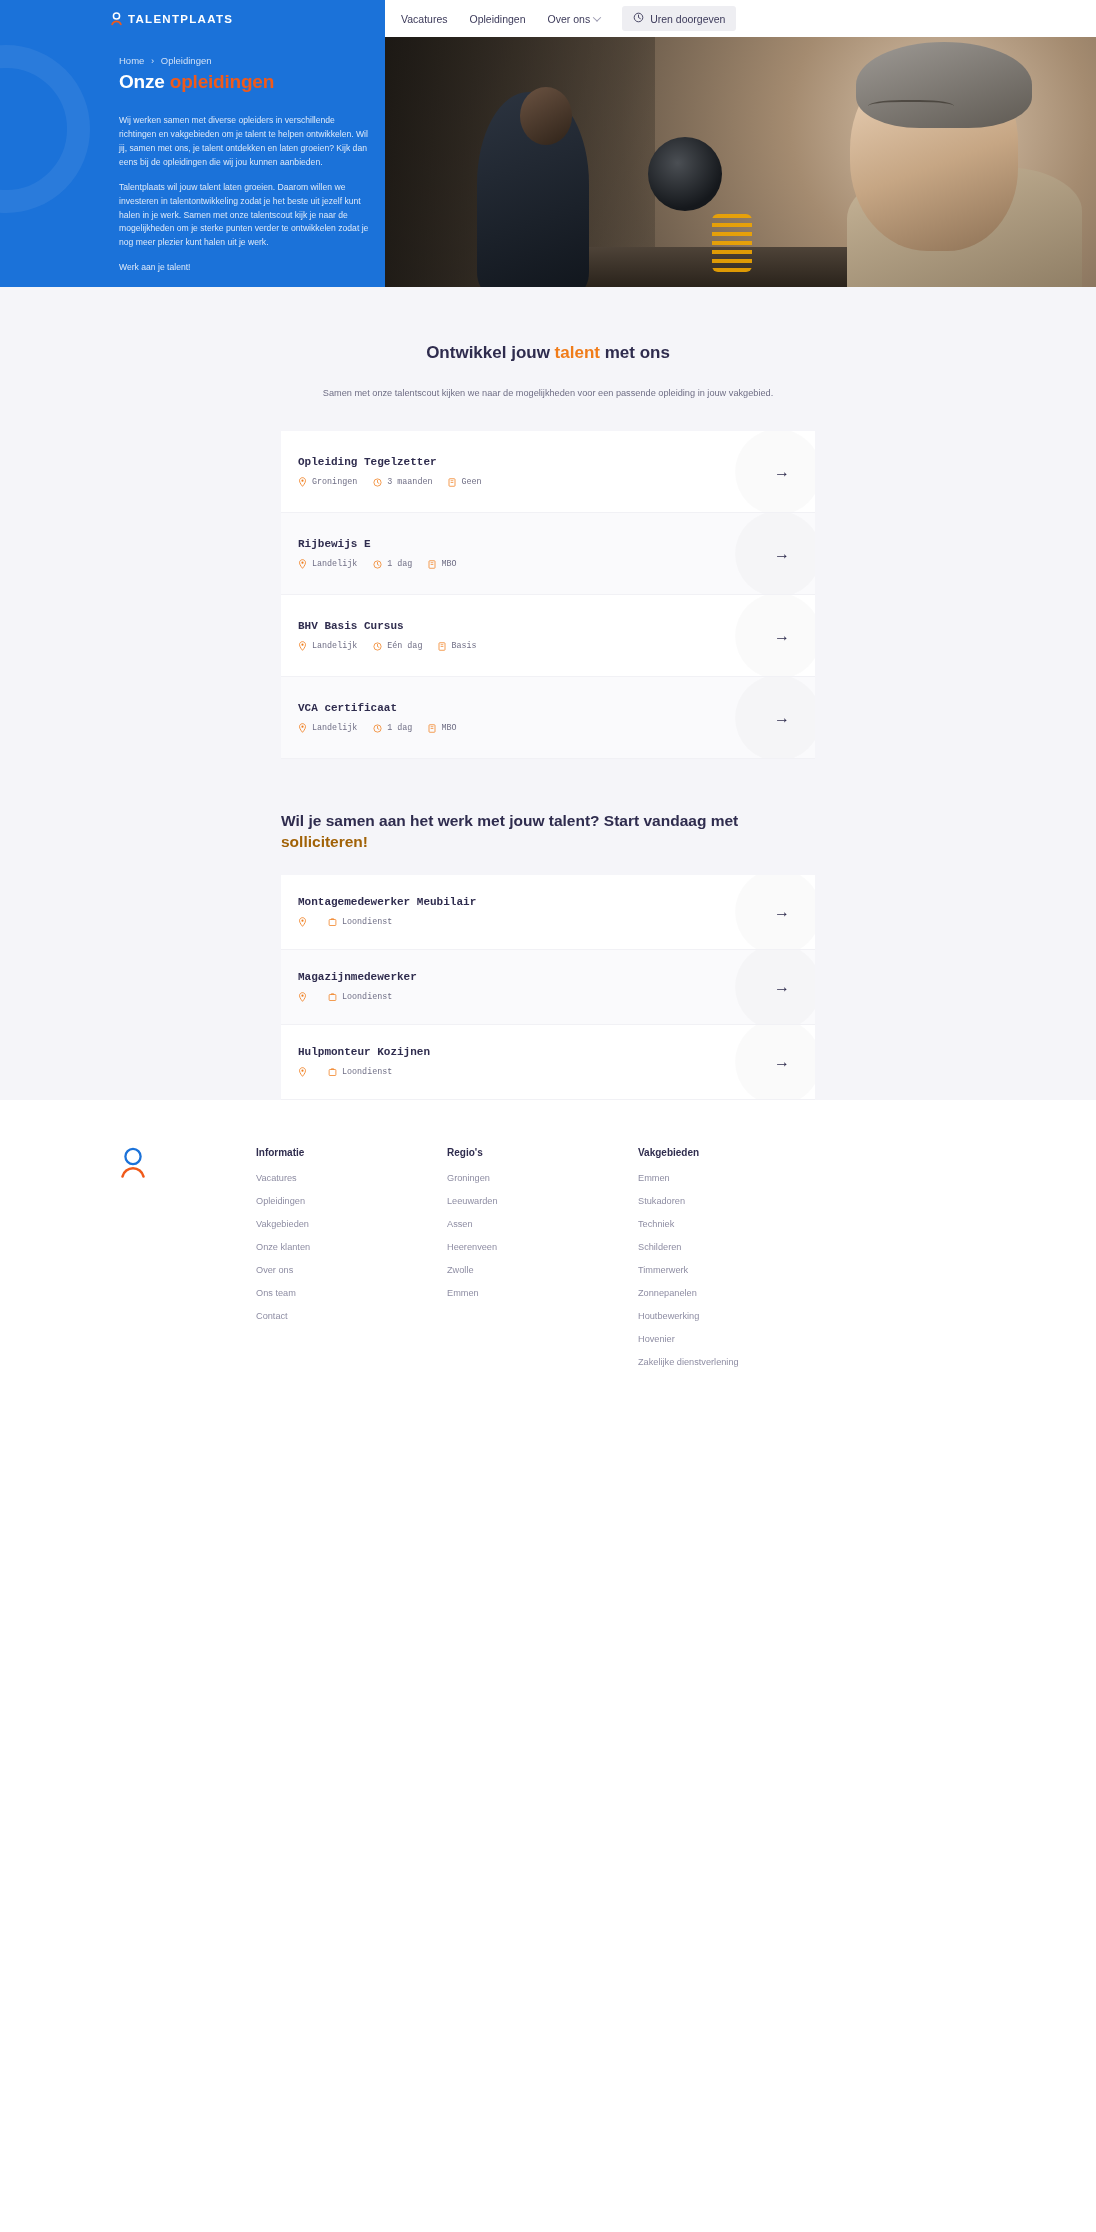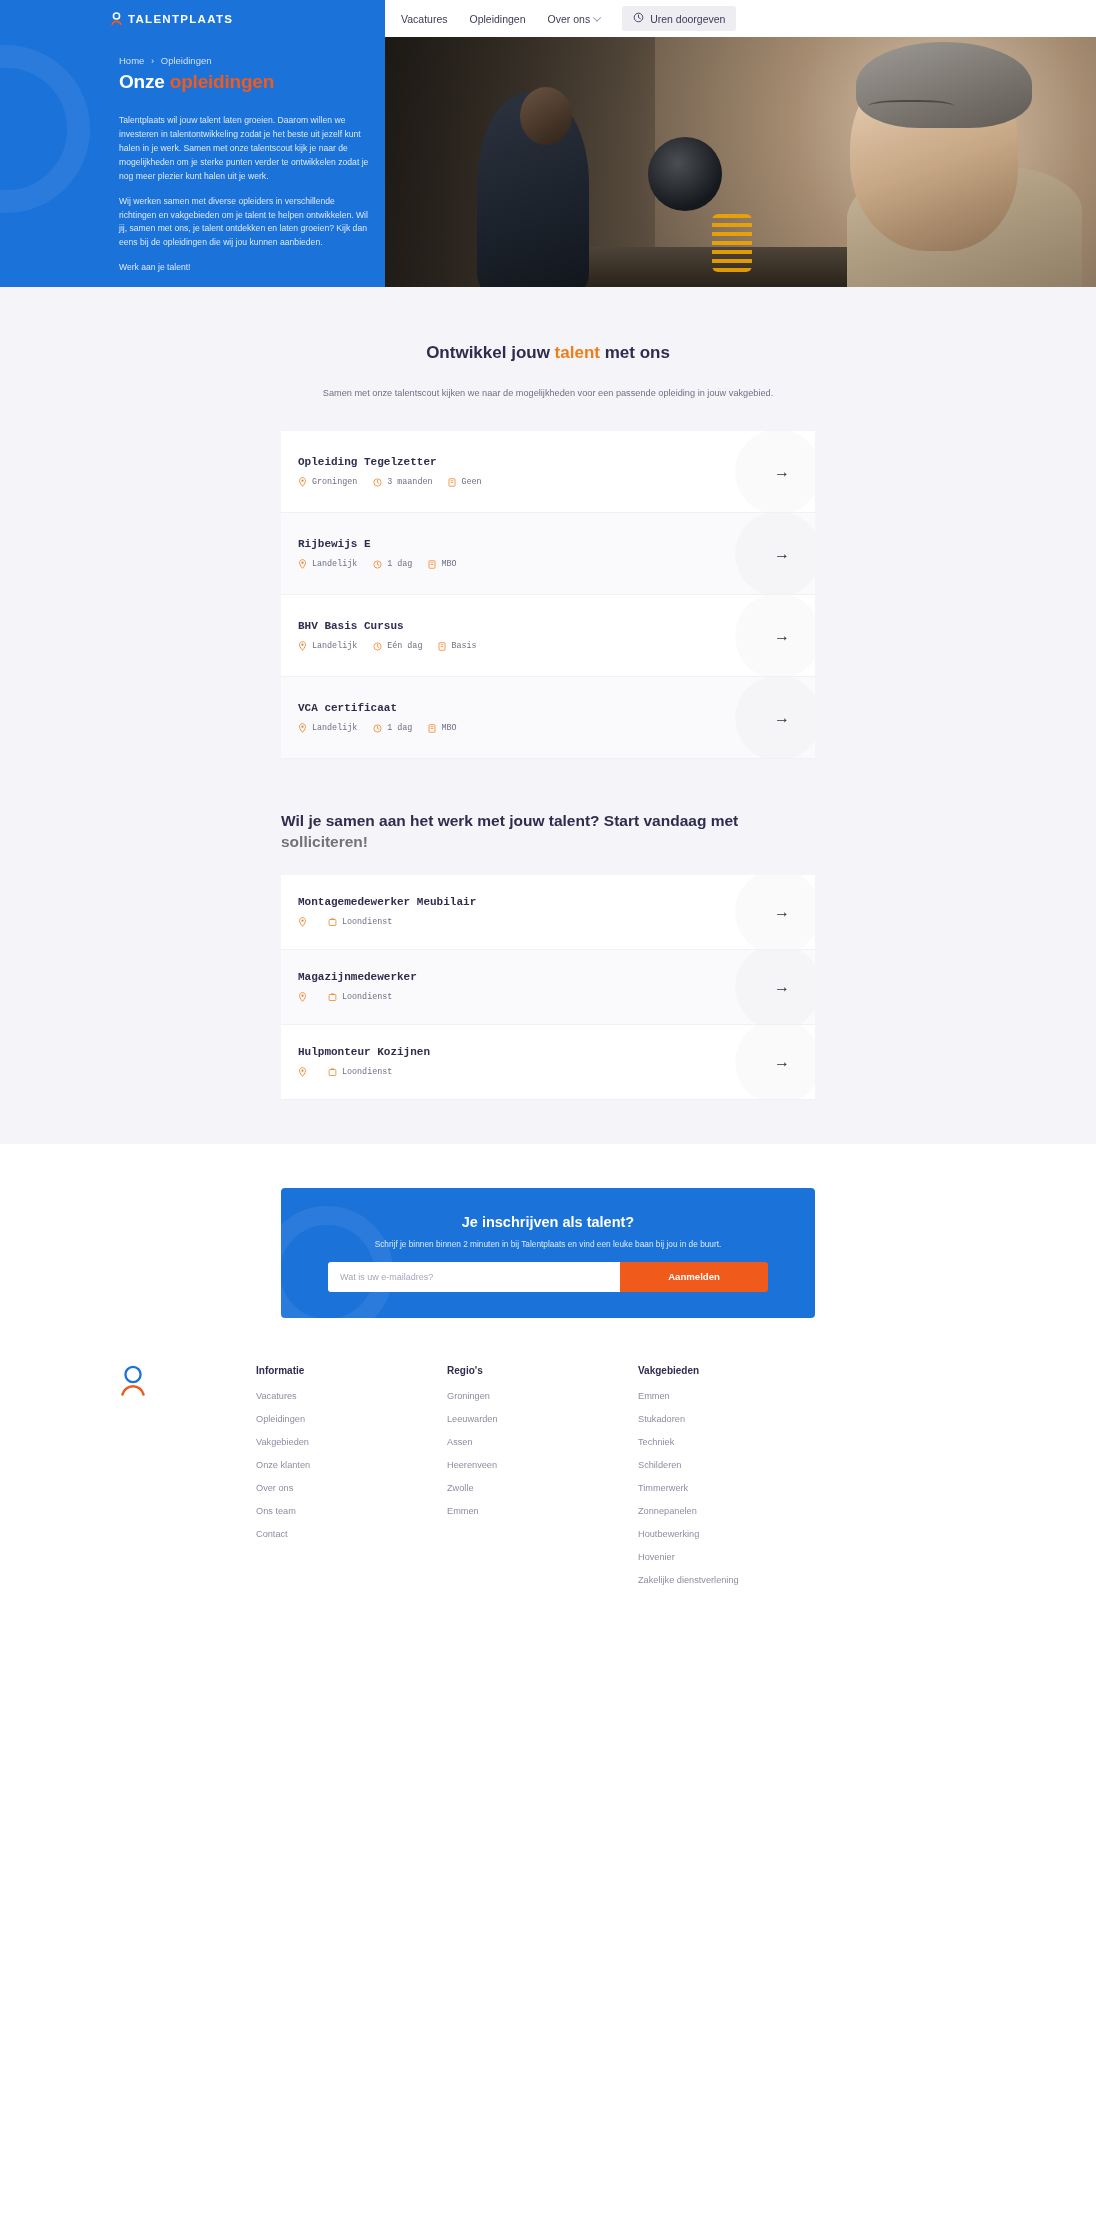--- a/index.html
+++ b/index.html
@@ -244,21 +244,21 @@
   }
 
   .cta-heading {
     width: 534px;
     margin: 52px auto 0;
     font-size: 15.5px;
     font-weight: 700;
     line-height: 1.35;
     color: #2f2c4e;
   }
-  .cta-heading .accent { color: #737373; }
+  .cta-heading .accent { color: #a16207; }
 
   .jobs { margin-top: 22px; }
   .job-card { height: 75px; gap: 19px; }
 
   
   .signup-outer { background: #ffffff; padding-top: 44px; }
   .signup {
     width: 534px; margin: 0 auto;
     background: #1b72d9;
     border-radius: 4px;
@@ -388,22 +388,22 @@
     <div class="deco"></div>
     <div class="hero-content">
       <div class="breadcrumb">
         <span>Home</span>
         <span class="sep">›</span>
         <span>Opleidingen</span>
       </div>
       <h1 class="hero-title">
         <span>Onze </span><span class="accent">opleidingen</span>
       </h1>
+      <p>Wij werken samen met diverse opleiders in verschillende richtingen en vakgebieden om je talent te helpen ontwikkelen. Wil jij, samen met ons, je talent ontdekken en laten groeien? Kijk dan eens bij de opleidingen die wij jou kunnen aanbieden.</p>
       <p>Talentplaats wil jouw talent laten groeien. Daarom willen we investeren in talentontwikkeling zodat je het beste uit jezelf kunt halen in je werk. Samen met onze talentscout kijk je naar de mogelijkheden om je sterke punten verder te ontwikkelen zodat je nog meer plezier kunt halen uit je werk.</p>
-      <p>Wij werken samen met diverse opleiders in verschillende richtingen en vakgebieden om je talent te helpen ontwikkelen. Wil jij, samen met ons, je talent ontdekken en laten groeien? Kijk dan eens bij de opleidingen die wij jou kunnen aanbieden.</p>
       <p>Werk aan je talent!</p>
     </div>
   </div>
   <div class="hero-right">
     <div class="photo">
       <div class="bg"></div>
       <div class="dark-left"></div>
       <div class="bench"></div>
       <div class="machine"></div>
       <div class="spring"></div>
@@ -677,31 +677,20 @@
           </span>
         </div>
       </div>
       <div class="card-arrow">
         <span>→</span>
       </div>
     </div>
 
   </div>
 
-  <div class="signup-outer" style="margin-top:44px;">
-    <div class="signup">
-      <div class="deco"></div>
-      <h3>Je inschrijven als talent?</h3>
-      <p>Schrijf je binnen binnen 2 minuten in bij Talentplaats en vind een leuke baan bij jou in de buurt.</p>
-      <div class="signup-form">
-        <input class="signup-input" type="email" placeholder="Wat is uw e-mailadres?" style="">
-        <button class="signup-btn">Aanmelden</button>
-      </div>
-    </div>
-  </div>
 
 </div>
 
 <div class="footer">
   <div class="footer-logo-col">
     <div class="footer-logo">
       <svg width="30" height="34" viewBox="0 0 30 34">
         <circle cx="15" cy="9.5" r="7.6" fill="none" stroke="#1b72d9" stroke-width="2.3"></circle>
         <path d="M4.5 29.5 A10.8 10.8 0 0 1 25.5 29.5" fill="none" stroke="#f05a1a" stroke-width="2.6" stroke-linecap="round"></path>
       </svg>

